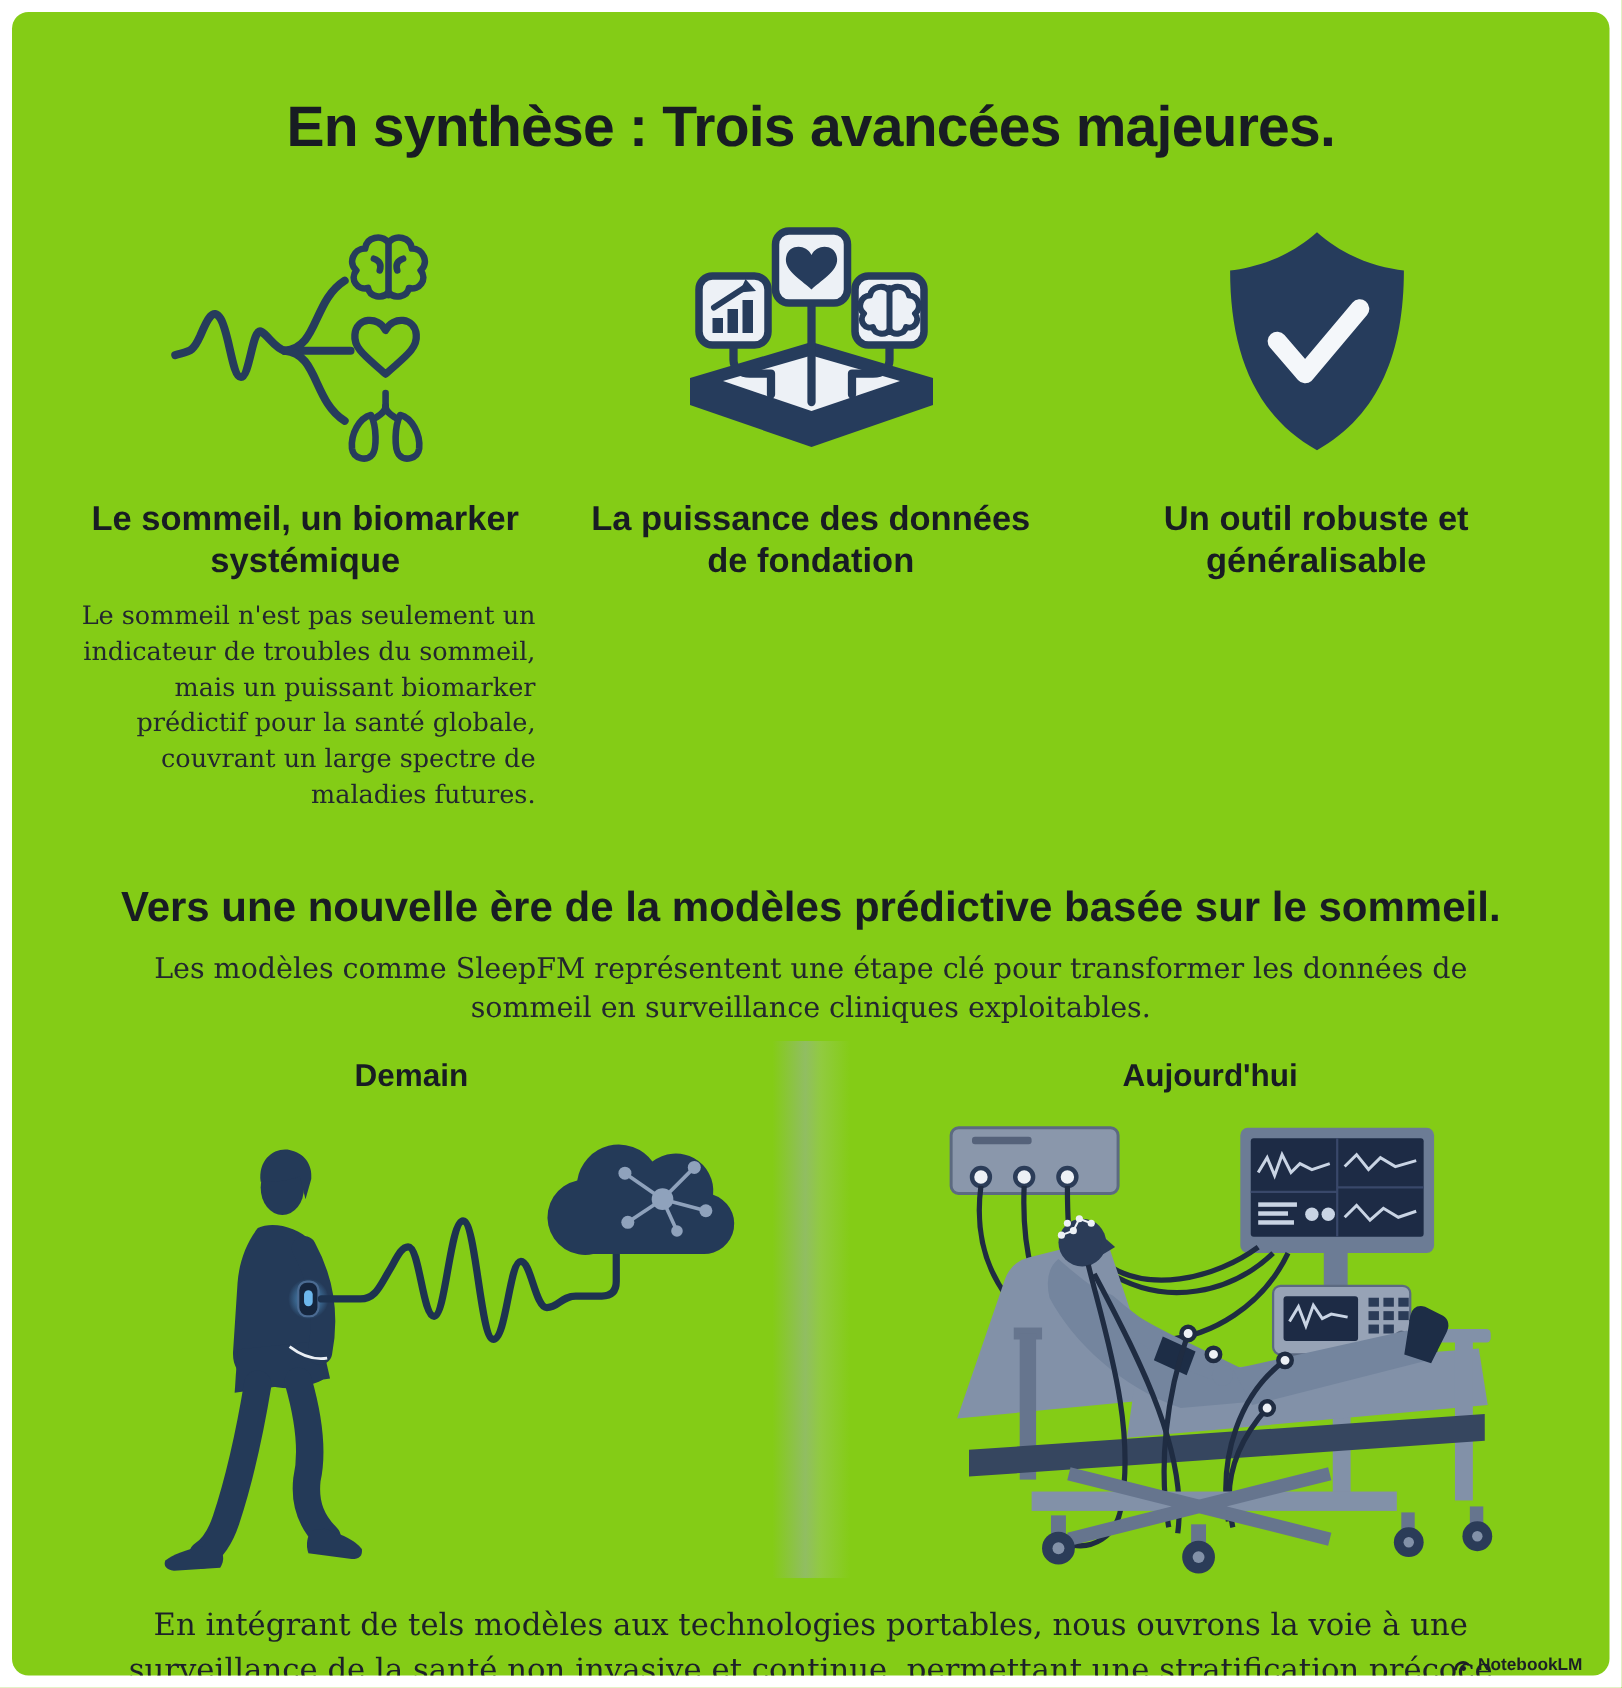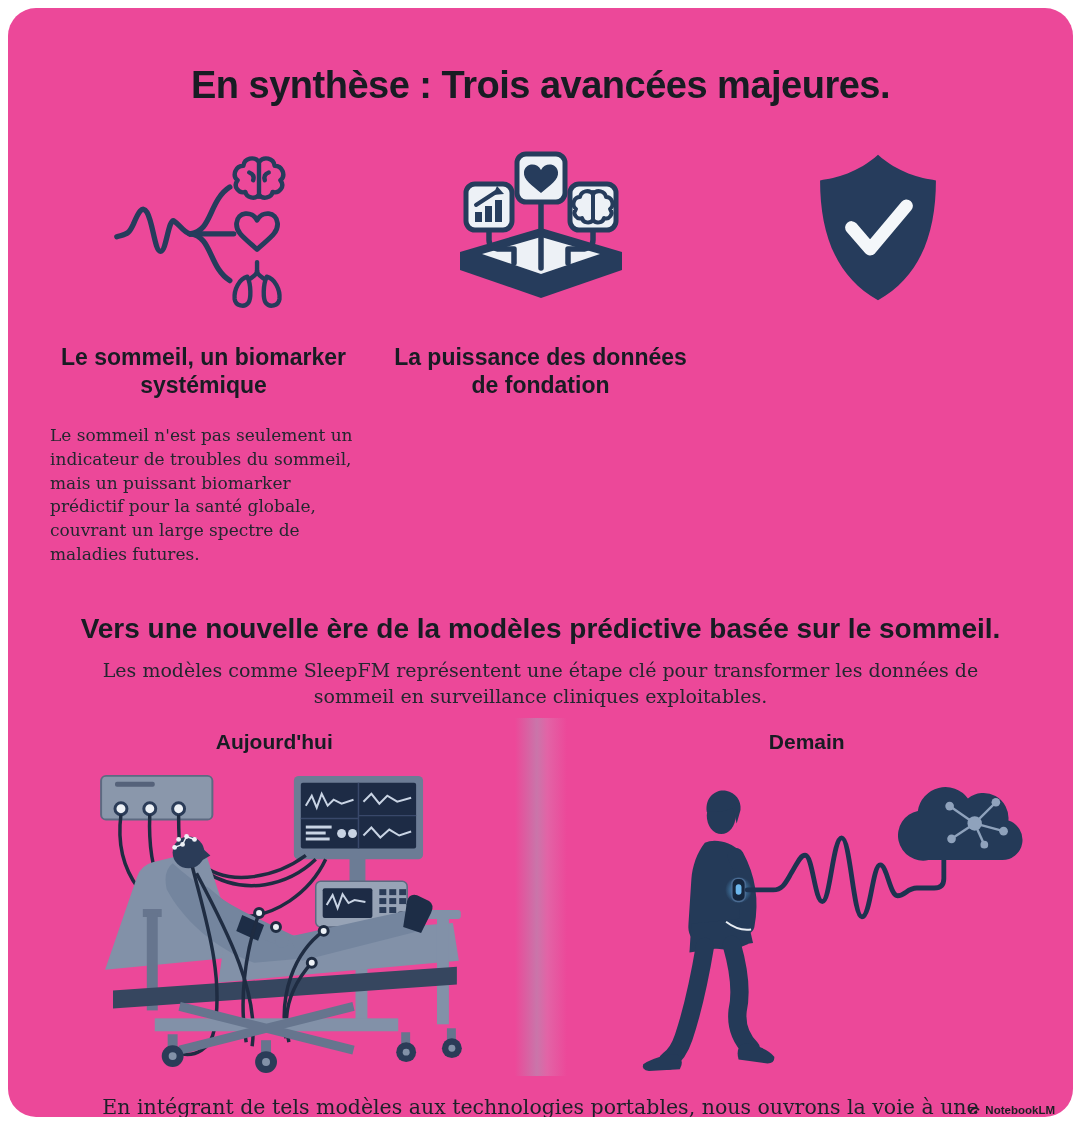--- a/index.html
+++ b/index.html
@@ -1,30 +1,30 @@
 <!DOCTYPE html>
 <html><head>
 <meta charset="utf-8">
 <style>
   html,body{margin:0;padding:0;background:#ffffff;}
   body{width:1081px;height:1125px;position:relative;overflow:hidden;
        font-family:"Liberation Sans",sans-serif;color:#1b1f26;}
-  .panel{position:absolute;inset:8px;background:#ec4899;border-radius:28px;overflow:hidden;}
+  .panel{position:absolute;inset:8px;background:#84cc16;border-radius:11px;overflow:hidden;}
 
   .title{margin:56px 40px 0;text-align:center;font-size:38px;font-weight:700;
          letter-spacing:-.5px;color:#181c23;}
 
   
   .features{display:flex;justify-content:center;gap:18px;padding:0 36px;margin-top:6px;}
-  .feature{flex:1 1 0;max-width:330px;display:flex;flex-direction:column;align-items:center;gap:12px;}
+  .feature{flex:1 1 0;max-width:330px;display:flex;flex-direction:column;align-items:center;}
   .icon-box{height:178px;margin-top:26px;display:flex;align-items:center;justify-content:center;}
   .feature h2{margin:14px 0 0;font-size:23px;font-weight:700;text-align:center;
               line-height:1.22;color:#181c23;}
   .feature p{margin:13px 6px 0;font-family:"DejaVu Serif",serif;font-size:17px;
-             line-height:1.4;text-align:left;color:#23272f;}
+             line-height:1.4;text-align:right;color:#23272f;}
 
   
   .future-title{margin:46px 30px 0;text-align:center;font-size:28px;font-weight:700;color:#181c23;}
   .future-sub{margin:12px auto 0;max-width:880px;text-align:center;
               font-family:"DejaVu Serif",serif;font-size:19px;line-height:1.4;color:#23272f;}
 
   .scenes{position:relative;display:flex;margin-top:14px;height:352px;}
   .scene{flex:1 1 0;display:flex;flex-direction:column;align-items:center;}
   .scene-label{font-size:21px;font-weight:700;color:#181c23;margin-top:6px;}
   .scene svg{display:block;margin-top:2px;}
@@ -102,28 +102,81 @@
       <h2>La puissance des données de fondation</h2>
     </div>
 
     <div class="feature">
       <div class="icon-box">
         <svg width="150" height="162" viewBox="0 0 150 165">
           <path d="M75,8 C95,26 118,32 134,34 C134,88 118,132 75,156 C32,132 16,88 16,34 C32,32 55,26 75,8 Z" fill="#263c5c"></path>
           <polyline points="48,82 67,104 104,60" fill="none" stroke="#f4f7fa" stroke-width="13" stroke-linecap="round" stroke-linejoin="round"></polyline>
         </svg>
       </div>
+      <h2>Un outil robuste et généralisable</h2>
     </div>
   </div>
 
   <div class="future-title">Vers une nouvelle ère de la modèles prédictive basée sur le sommeil.</div>
   <div class="future-sub">Les modèles comme SleepFM représentent une étape clé pour transformer les données de sommeil en surveillance cliniques exploitables.</div>
 
   <div class="scenes">
     <div class="divider"></div>
+
+    <div class="scene">
+      <div class="scene-label">Demain</div>
+      <svg width="480" height="318" viewBox="0 0 480 330">
+        <defs>
+          <radialGradient id="wglow" cx="50%" cy="50%" r="50%">
+            <stop offset="0%" stop-color="#8ecbf5" stop-opacity="0.95"></stop>
+            <stop offset="55%" stop-color="#5aa8e0" stop-opacity="0.45"></stop>
+            <stop offset="100%" stop-color="#5aa8e0" stop-opacity="0"></stop>
+          </radialGradient>
+        </defs>
+
+        <g fill="#243a58">
+          <ellipse cx="151" cy="62" rx="15" ry="19"></ellipse>
+          <path d="M136,58 c-2,-16 10,-24 20,-22 c10,2 16,10 15,20 l-4,14 -4,-16 c-8,4 -18,4 -27,4 Z"></path>
+          <path d="M134,90 c-8,10 -13,24 -14,38 l-3,46 c-1,10 3,17 10,20 l12,4 c14,5 28,3 40,-3 l4,-42 c2,-22 -2,-42 -12,-54 c-10,-10 -27,-14 -37,-9 Z"></path>
+          <path d="M120,174 l58,-6 6,26 -66,10 Z"></path>
+        </g>
+        <path d="M166,104 C178,126 182,150 177,176" stroke="#243a58" stroke-width="17" fill="none" stroke-linecap="round"></path>
+        <path d="M156,172 q13,10 26,8" stroke="#e9eef4" stroke-width="2" fill="none"></path>
+        <path d="M134,198 C128,234 122,262 112,292 C108,304 102,312 96,316" stroke="#243a58" stroke-width="19" fill="none" stroke-linecap="round"></path>
+        <path d="M162,196 C170,224 172,246 168,264 C166,282 172,294 182,304" stroke="#243a58" stroke-width="19" fill="none" stroke-linecap="round"></path>
+        <g fill="#243a58">
+          <path d="M96,310 q-18,4 -26,10 q-2,6 6,7 l32,-2 q5,-8 -2,-15 Z"></path>
+          <path d="M180,298 q20,6 26,14 q1,7 -7,7 l-30,-4 q-3,-10 3,-16 Z"></path>
+        </g>
+
+        <circle cx="169" cy="139" r="14" fill="url(#wglow)"></circle>
+        <rect x="162" y="127" width="14" height="24" rx="6" fill="#15263e" stroke="#4b6b92" stroke-width="1.5"></rect>
+        <rect x="166" y="133" width="6" height="11" rx="3" fill="#6db7ec"></rect>
+
+        <path d="M178,139 L205,139 C215,139 218,131 224,121 C230,111 233,103 238,103 C246,103 248,151 256,151 C264,151 267,85 276,85 C285,85 288,167 297,167 C306,167 308,113 316,113 C323,113 326,145 334,145 C342,145 344,137 354,137 L372,137 Q382,137 382,127 L382,98" stroke="#1d3350" stroke-width="5" fill="none" stroke-linecap="round"></path>
+
+        <path d="M366,108 h76 a21,21 0 0 0 7,-41 a26,26 0 0 0 -42,-23 a29,29 0 0 0 -52,13 a24,24 0 0 0 11,51 Z" fill="#243a58"></path>
+
+        <g stroke="#8fa2bc" stroke-width="2.5">
+          <line x1="414" y1="70" x2="388" y2="52"></line>
+            <line x1="414" y1="70" x2="390" y2="86"></line>
+          <line x1="414" y1="70" x2="436" y2="48"></line>
+            <line x1="414" y1="70" x2="444" y2="78"></line>
+          <line x1="414" y1="70" x2="424" y2="92"></line>
+        </g>
+        <g fill="#8fa2bc">
+          <circle cx="414" cy="70" r="7.5"></circle>
+            <circle cx="388" cy="52" r="4.5"></circle>
+            <circle cx="390" cy="86" r="4.5"></circle>
+          <circle cx="436" cy="48" r="4.5"></circle>
+            <circle cx="444" cy="78" r="4.5"></circle>
+            <circle cx="424" cy="92" r="4"></circle>
+        </g>
+      </svg>
+    </div>
 
     <div class="scene">
       <div class="scene-label">Aujourd'hui</div>
       <svg width="438" height="318" viewBox="0 0 440 320">
 
         <rect x="46" y="20" width="112" height="44" rx="5" fill="#8a97ab" stroke="#5c6a81" stroke-width="2"></rect>
         <rect x="60" y="26" width="40" height="5" rx="2" fill="#55627a"></rect>
         <g fill="#edf1f6" stroke="#2b3c58" stroke-width="3">
           <circle cx="66" cy="53" r="6"></circle>
             <circle cx="95" cy="53" r="6"></circle>
@@ -241,72 +294,20 @@
             <circle cx="399" cy="294" r="10"></circle>
         </g>
         <g fill="#8291a8">
           <circle cx="118" cy="302" r="4"></circle>
             <circle cx="212" cy="308" r="4"></circle>
           <circle cx="353" cy="298" r="3.5"></circle>
             <circle cx="399" cy="294" r="3.5"></circle>
         </g>
       </svg>
     </div>
-
-    <div class="scene">
-      <div class="scene-label">Demain</div>
-      <svg width="480" height="318" viewBox="0 0 480 330">
-        <defs>
-          <radialGradient id="wglow" cx="50%" cy="50%" r="50%">
-            <stop offset="0%" stop-color="#8ecbf5" stop-opacity="0.95"></stop>
-            <stop offset="55%" stop-color="#5aa8e0" stop-opacity="0.45"></stop>
-            <stop offset="100%" stop-color="#5aa8e0" stop-opacity="0"></stop>
-          </radialGradient>
-        </defs>
-
-        <g fill="#243a58">
-          <ellipse cx="151" cy="62" rx="15" ry="19"></ellipse>
-          <path d="M136,58 c-2,-16 10,-24 20,-22 c10,2 16,10 15,20 l-4,14 -4,-16 c-8,4 -18,4 -27,4 Z"></path>
-          <path d="M134,90 c-8,10 -13,24 -14,38 l-3,46 c-1,10 3,17 10,20 l12,4 c14,5 28,3 40,-3 l4,-42 c2,-22 -2,-42 -12,-54 c-10,-10 -27,-14 -37,-9 Z"></path>
-          <path d="M120,174 l58,-6 6,26 -66,10 Z"></path>
-        </g>
-        <path d="M166,104 C178,126 182,150 177,176" stroke="#243a58" stroke-width="17" fill="none" stroke-linecap="round"></path>
-        <path d="M156,172 q13,10 26,8" stroke="#e9eef4" stroke-width="2" fill="none"></path>
-        <path d="M134,198 C128,234 122,262 112,292 C108,304 102,312 96,316" stroke="#243a58" stroke-width="19" fill="none" stroke-linecap="round"></path>
-        <path d="M162,196 C170,224 172,246 168,264 C166,282 172,294 182,304" stroke="#243a58" stroke-width="19" fill="none" stroke-linecap="round"></path>
-        <g fill="#243a58">
-          <path d="M96,310 q-18,4 -26,10 q-2,6 6,7 l32,-2 q5,-8 -2,-15 Z"></path>
-          <path d="M180,298 q20,6 26,14 q1,7 -7,7 l-30,-4 q-3,-10 3,-16 Z"></path>
-        </g>
-
-        <circle cx="169" cy="139" r="14" fill="url(#wglow)"></circle>
-        <rect x="162" y="127" width="14" height="24" rx="6" fill="#15263e" stroke="#4b6b92" stroke-width="1.5"></rect>
-        <rect x="166" y="133" width="6" height="11" rx="3" fill="#6db7ec"></rect>
-
-        <path d="M178,139 L205,139 C215,139 218,131 224,121 C230,111 233,103 238,103 C246,103 248,151 256,151 C264,151 267,85 276,85 C285,85 288,167 297,167 C306,167 308,113 316,113 C323,113 326,145 334,145 C342,145 344,137 354,137 L372,137 Q382,137 382,127 L382,98" stroke="#1d3350" stroke-width="5" fill="none" stroke-linecap="round"></path>
-
-        <path d="M366,108 h76 a21,21 0 0 0 7,-41 a26,26 0 0 0 -42,-23 a29,29 0 0 0 -52,13 a24,24 0 0 0 11,51 Z" fill="#243a58"></path>
-
-        <g stroke="#8fa2bc" stroke-width="2.5">
-          <line x1="414" y1="70" x2="388" y2="52"></line>
-            <line x1="414" y1="70" x2="390" y2="86"></line>
-          <line x1="414" y1="70" x2="436" y2="48"></line>
-            <line x1="414" y1="70" x2="444" y2="78"></line>
-          <line x1="414" y1="70" x2="424" y2="92"></line>
-        </g>
-        <g fill="#8fa2bc">
-          <circle cx="414" cy="70" r="7.5"></circle>
-            <circle cx="388" cy="52" r="4.5"></circle>
-            <circle cx="390" cy="86" r="4.5"></circle>
-          <circle cx="436" cy="48" r="4.5"></circle>
-            <circle cx="444" cy="78" r="4.5"></circle>
-            <circle cx="424" cy="92" r="4"></circle>
-        </g>
-      </svg>
-    </div>
   </div>
 
   <div class="footer-text">En intégrant de tels modèles aux technologies portables, nous ouvrons la voie à une surveillance de la santé non invasive et continue, permettant une stratification précoce des risques et une médecine véritablement proactive et personnalisée.</div>
 
   <div class="watermark">
     <svg width="13" height="13" viewBox="0 0 16 16">
       <path d="M3,12 a6,6 0 0 1 10,-4" fill="none" stroke="#1c1f24" stroke-width="2.2" stroke-linecap="round"></path>
       <circle cx="9.5" cy="11.5" r="2" fill="#1c1f24"></circle>
     </svg>
     <span>NotebookLM</span>

